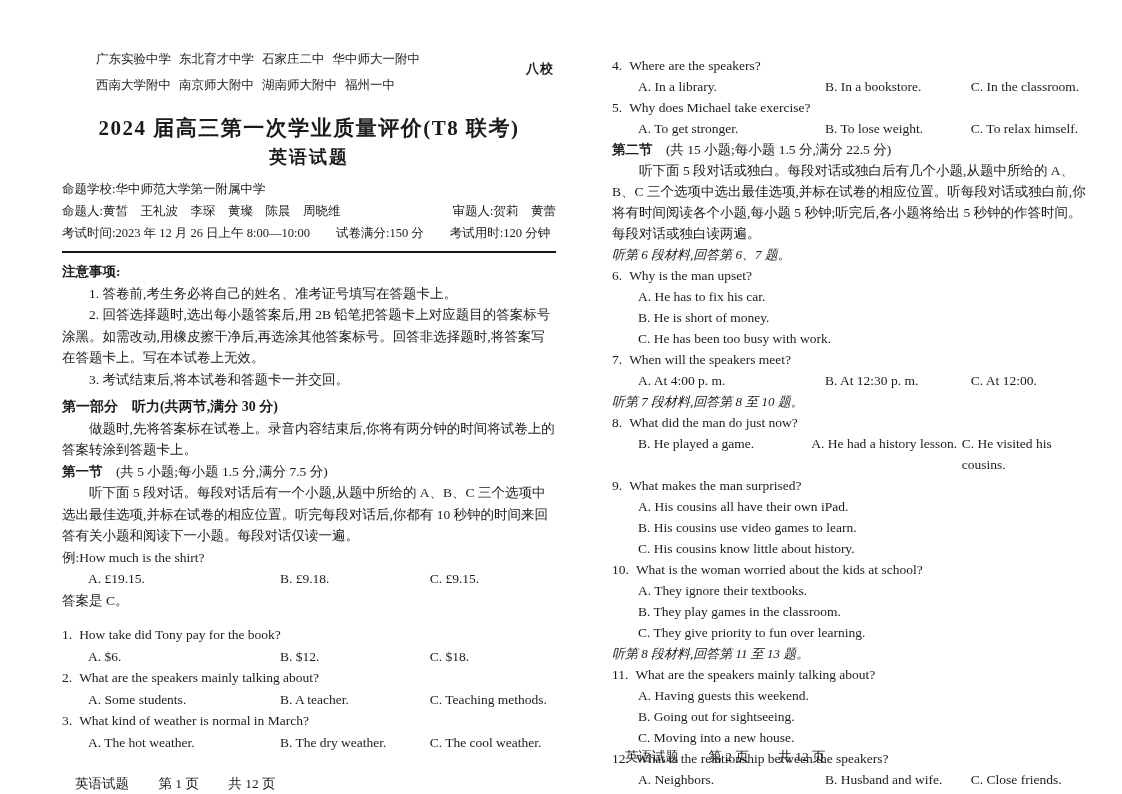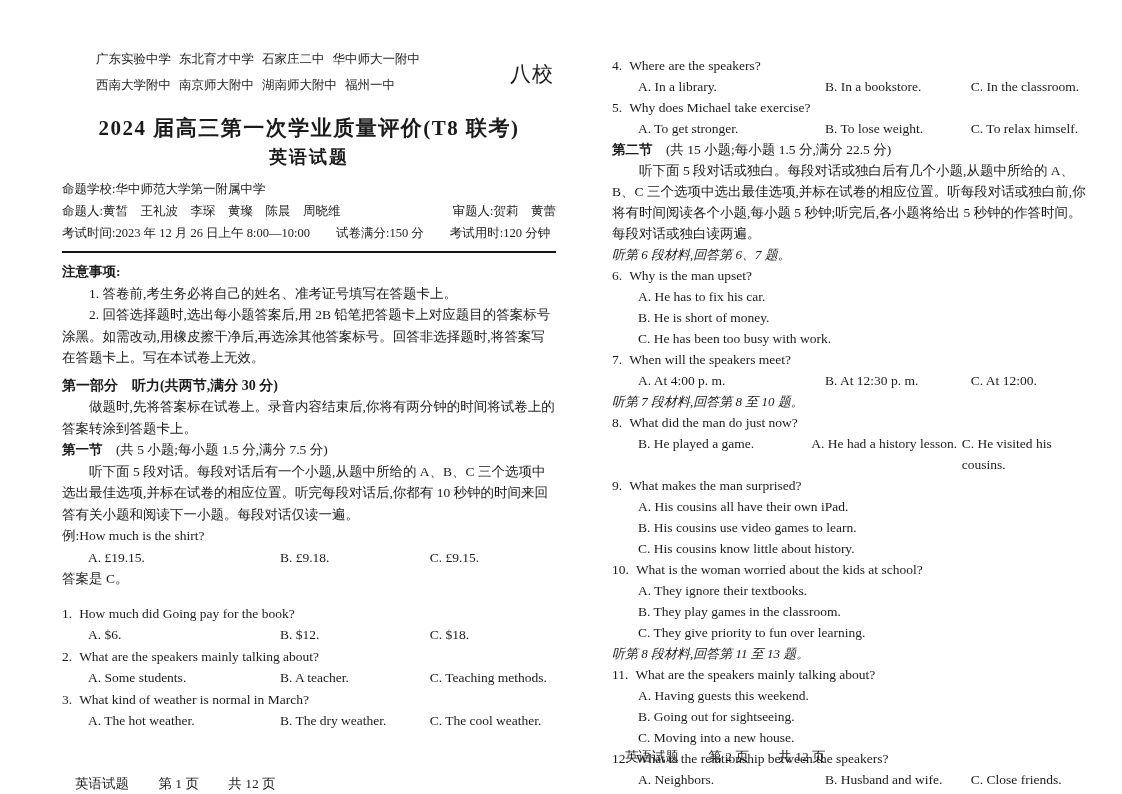--- a/index.html
+++ b/index.html
@@ -10,21 +10,21 @@
     -webkit-font-smoothing:antialiased;
   }
   .page{position:absolute;}
   .page-left{left:62px;top:46px;width:494px;height:748px;}
   .page-right{left:612px;top:55px;width:482px;height:712px;}
 
   
   .schools{position:relative;padding-right:56px;}
   .schools-row{display:flex;column-gap:8px;padding-left:34px;font-size:12.5px;line-height:26px;white-space:nowrap;color:#222;}
   .schools-row .sch{flex:0 0 auto;}
-  .badge{position:absolute;right:2px;top:14px;font-size:21px;font-weight:normal;letter-spacing:1px;}
+  .badge{position:absolute;right:2px;top:14px;font-size:13px;font-weight:bold;letter-spacing:1px;}
 
   .title{margin-top:16px;font-size:21px;font-weight:bold;text-align:center;letter-spacing:1.5px;line-height:28px;}
   .subtitle{margin-top:2px;font-size:18px;font-weight:bold;text-align:center;letter-spacing:2px;line-height:26px;}
 
   .meta{margin-top:8px;font-size:12.5px;line-height:22px;}
   .meta-row{display:flex;justify-content:space-between;}
   .meta-row-gap{display:flex;column-gap:26px;}
 
   .rule{border-top:2px solid #151515;margin:7px 0 8px 0;}
 
@@ -87,20 +87,21 @@
       <span>考试用时:120 分钟</span>
     </div>
   </div>
 
   <div class="rule"></div>
 
   <div class="cn">
     <div class="bold" style="text-indent:0;">注意事项:</div>
     <p>1. 答卷前,考生务必将自己的姓名、准考证号填写在答题卡上。</p>
     <p>2. 回答选择题时,选出每小题答案后,用 2B 铅笔把答题卡上对应题目的答案标号涂黑。如需改动,用橡皮擦干净后,再选涂其他答案标号。回答非选择题时,将答案写在答题卡上。写在本试卷上无效。</p>
+    <p>3. 考试结束后,将本试卷和答题卡一并交回。</p>
   </div>
 
   <div class="part-heading">第一部分　听力(共两节,满分 30 分)</div>
   <div class="cn">
     <p>做题时,先将答案标在试卷上。录音内容结束后,你将有两分钟的时间将试卷上的答案转涂到答题卡上。</p>
   </div>
 
   <div class="sec-heading">
     <span class="sec-label">第一节</span>
     <span>(共 5 小题;每小题 1.5 分,满分 7.5 分)</span>
@@ -117,21 +118,21 @@
       <span>C. £9.15.</span>
     </div>
     <div>答案是 C。</div>
   </div>
 
   <div class="gap-sm"></div>
 
   <div class="en q">
     <div class="q-head">
       <span class="q-num">1.</span>
-      <span>How much did Going pay for the book?</span>
+      <span>How take did Tony pay for the book?</span>
     </div>
     <div class="opts-row">
       <span>A. $6.</span>
       <span>B. $12.</span>
       <span>C. $18.</span>
     </div>
   </div>
 
   <div class="en q">
     <div class="q-head">

